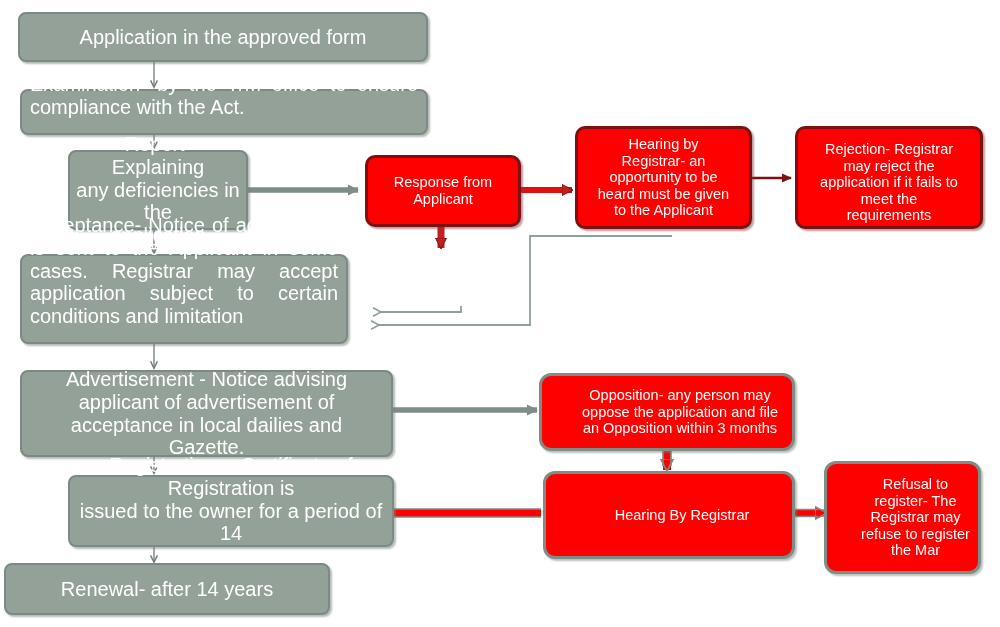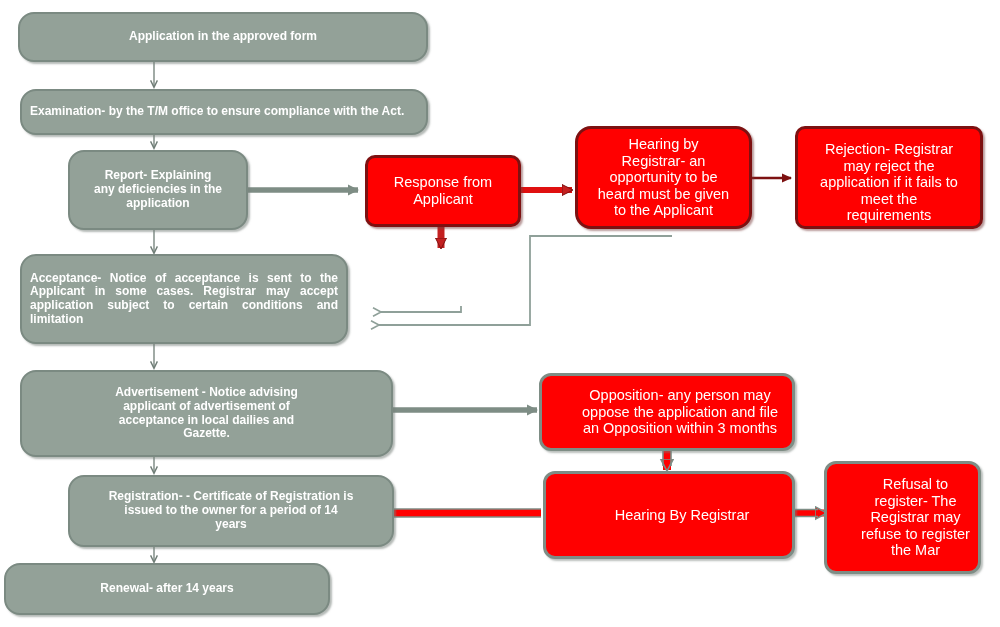--- a/index.html
+++ b/index.html
@@ -27,45 +27,44 @@
     text-align: center;
     color: #ffffff;
     line-height: 1.14;
     white-space: pre-line;
     padding: 2px 6px;
     z-index: 3;
   }
   .node.grey {
     background: #93a198;
     border: 2px solid #7b8a82;
-    border-radius: 16px;
+    border-radius: 8px;
     box-shadow: 2px 2px 2px rgba(120,130,124,0.55);
-    font-size: 12px;
-    font-weight: bold;
+    font-size: 20px;
   }
   .node.red {
     background: #ff0000;
     border: 3px solid #7d1111;
     border-radius: 10px;
     box-shadow: 2px 2px 2px rgba(120,60,60,0.5);
     font-size: 14.5px;
   }
   .node.red-grey {
     background: #ff0000;
     border: 3px solid #7e8d85;
     border-radius: 12px;
     box-shadow: 2px 2px 2px rgba(120,130,124,0.5);
     font-size: 14.5px;
     padding-left: 32px;
   }
   .node.justify {
     text-align: left;
     justify-content: flex-start;
-    align-items: center;
-    padding: 8px 8px;
+    align-items: flex-end;
+    padding: 14px 8px;
     text-align: justify;
     text-justify: inter-word;
   }
   .node .txt { width: 100%; display: block; }
 
   svg#wires {
     position: absolute;
     left: 0;
     top: 0;
     width: 1000px;
@@ -205,21 +204,21 @@
 
   <div class="node grey" style="left:4px; top:563px; width:326px; height:52px;">
     <span class="txt">Renewal- after 14 years</span>
   </div>
 
   <div class="node red" style="left:365px; top:155px; width:156px; height:72px;">
     <span class="txt">Response from
 Applicant</span>
   </div>
 
-  <div class="node red" style="left:575px; top:126px; width:177px; height:103px;border-radius:16px;">
+  <div class="node red" style="left:575px; top:126px; width:177px; height:103px;">
     <span class="txt">Hearing by
 Registrar- an
 opportunity to be
 heard must be given
 to the Applicant</span>
   </div>
 
   <div class="node red" style="left:795px; top:126px; width:188px; height:103px;align-items:flex-end;">
     <span class="txt">Rejection- Registrar
 may reject the

